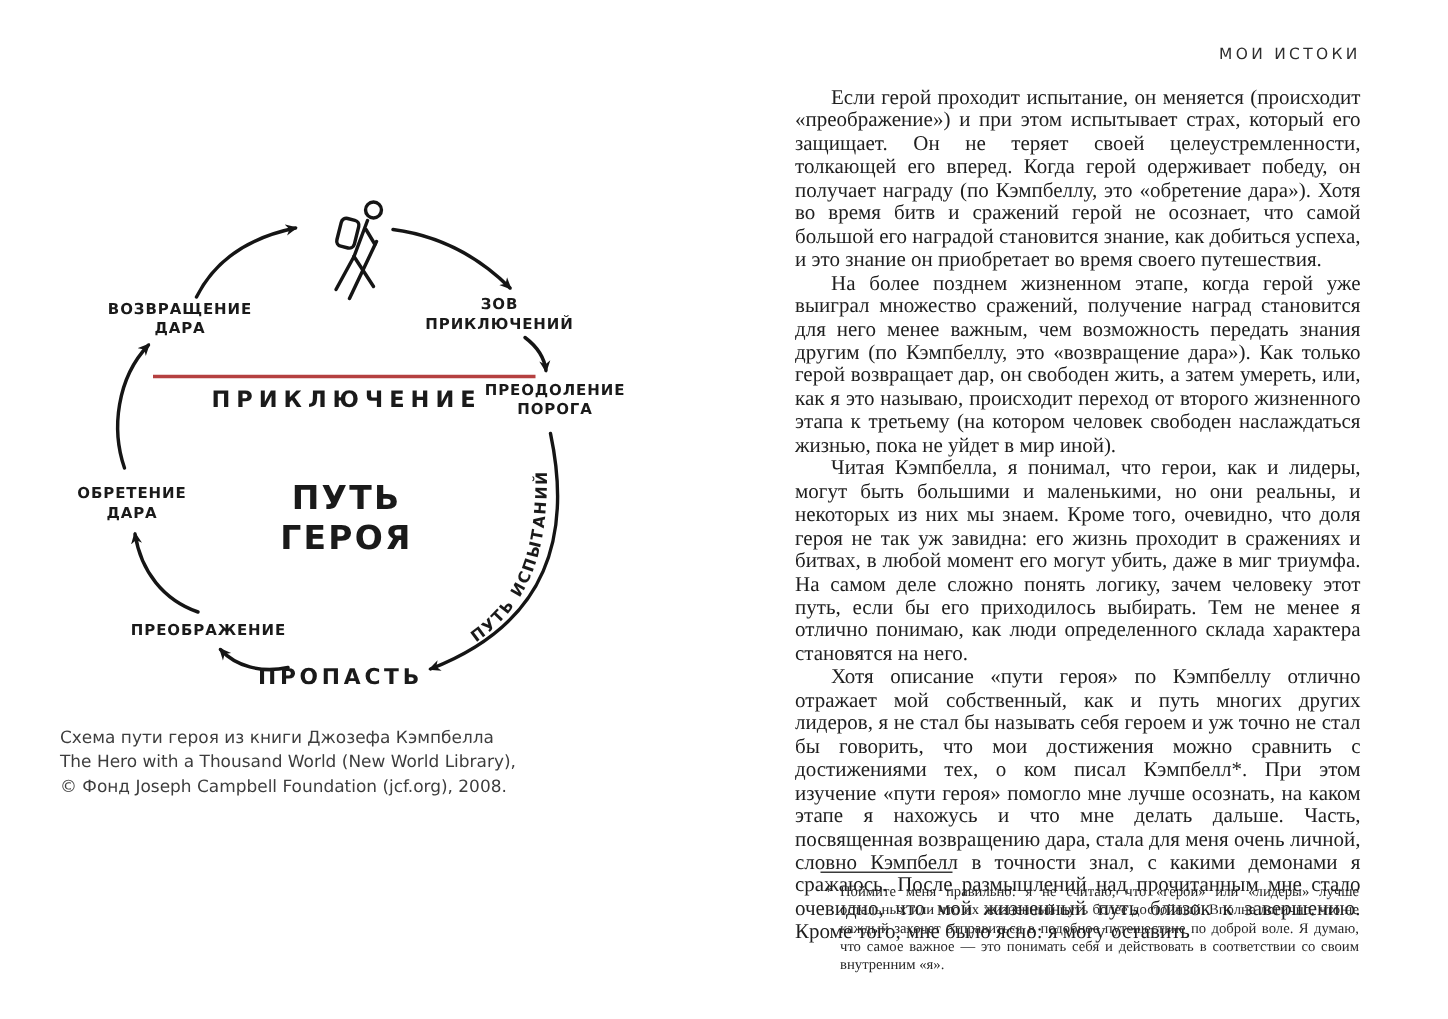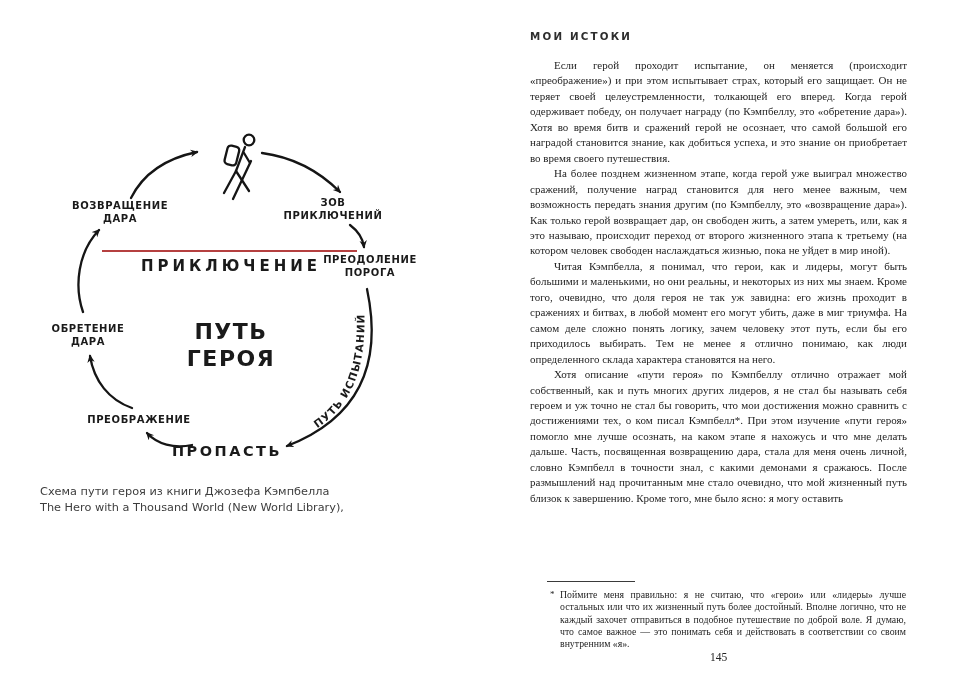--- a/index.html
+++ b/index.html
@@ -41,32 +41,31 @@
   .arc { fill: none; stroke: #151515; stroke-width: 2.3; stroke-linecap: round; }
   .hiker-stroke { fill: none; stroke: #151515; stroke-width: 2.3; stroke-linecap: round; stroke-linejoin: round; }
 
   
   .text-column {
     position: absolute;
     left: 530px; top: 0; width: 377px; height: 679px;
   }
   .running-head {
     position: absolute; top: 30px; left: 0; right: 0;
-    text-align: left;
+    text-align: right;
     font-family: "DejaVu Sans", sans-serif;
     font-size: 10.3px; letter-spacing: 2.2px;
     color: #2e2e2e;
-    font-weight: bold;
   }
   .body-text {
     position: absolute; top: 58px; left: 0; width: 377px;
   }
   .body-text p {
     margin: 0;
-    font-size: 11px; line-height: 15.45px;
+    font-size: 14px; line-height: 15.45px;
     text-align: justify;
     text-indent: 24px;
     color: #1e1e1e;
   }
   .footnote-rule {
     position: absolute; top: 581px; left: 17px;
     width: 88px; height: 1px; background: #3a3a3a;
   }
   .footnote {
     position: absolute; top: 589px; left: 30px; width: 346px;
@@ -139,35 +138,35 @@
     <text class="st-label" x="88" y="345" text-anchor="middle">ДАРА</text>
 
     <text class="st-label" x="139" y="423" text-anchor="middle">ПРЕОБРАЖЕНИЕ</text>
 
     <text class="st-abyss" x="227" y="456" text-anchor="middle">ПРОПАСТЬ</text>
   </svg>
 
   <div class="diagram-caption">
     <div>Схема пути героя из книги Джозефа Кэмпбелла</div>
     <div>The Hero with a Thousand World (New World Library),</div>
+    <div>© Фонд Joseph Campbell Foundation (jcf.org), 2008.</div>
   </div>
 
   <div class="text-column">
     <div class="running-head">МОИ ИСТОКИ</div>
 
     <div class="body-text">
       <p>Если герой проходит испытание, он меняется (происходит «преображение») и при этом испытывает страх, который его защищает. Он не теряет своей целеустремленности, толкающей его вперед. Когда герой одерживает победу, он получает награду (по Кэмпбеллу, это «обретение дара»). Хотя во время битв и сражений герой не осознает, что самой большой его наградой становится знание, как добиться успеха, и это знание он приобретает во время своего путешествия.</p>
       <p>На более позднем жизненном этапе, когда герой уже выиграл множество сражений, получение наград становится для него менее важным, чем возможность передать знания другим (по Кэмпбеллу, это «возвращение дара»). Как только герой возвращает дар, он свободен жить, а затем умереть, или, как я это называю, происходит переход от второго жизненного этапа к третьему (на котором человек свободен наслаждаться жизнью, пока не уйдет в мир иной).</p>
       <p>Читая Кэмпбелла, я понимал, что герои, как и лидеры, могут быть большими и маленькими, но они реальны, и некоторых из них мы знаем. Кроме того, очевидно, что доля героя не так уж завидна: его жизнь проходит в сражениях и битвах, в любой момент его могут убить, даже в миг триумфа. На самом деле сложно понять логику, зачем человеку этот путь, если бы его приходилось выбирать. Тем не менее я отлично понимаю, как люди определенного склада характера становятся на него.</p>
       <p>Хотя описание «пути героя» по Кэмпбеллу отлично отражает мой собственный, как и путь многих других лидеров, я не стал бы называть себя героем и уж точно не стал бы говорить, что мои достижения можно сравнить с достижениями тех, о ком писал Кэмпбелл*. При этом изучение «пути героя» помогло мне лучше осознать, на каком этапе я нахожусь и что мне делать дальше. Часть, посвященная возвращению дара, стала для меня очень личной, словно Кэмпбелл в точности знал, с какими демонами я сражаюсь. После размышлений над прочитанным мне стало очевидно, что мой жизненный путь близок к завершению. Кроме того, мне было ясно: я могу оставить</p>
     </div>
 
     <div class="footnote-rule"></div>
 
     <div class="footnote">
       <span class="fn-marker">*</span>
       <span>Поймите меня правильно: я не считаю, что «герои» или «лидеры» лучше остальных или что их жизненный путь более достойный. Вполне логично, что не каждый захочет отправиться в подобное путешествие по доброй воле. Я думаю, что самое важное — это понимать себя и действовать в соответствии со своим внутренним «я».</span>
     </div>
 
-    <div class="page-number">145</div>
   </div>
 
 </div>
 
 </body></html>

